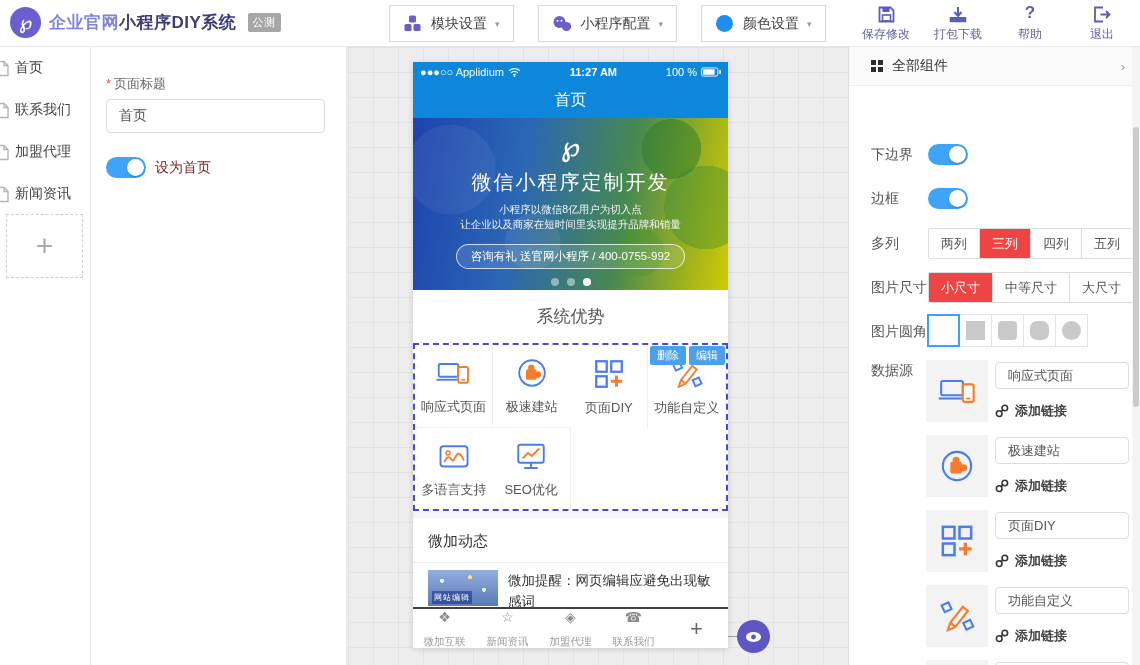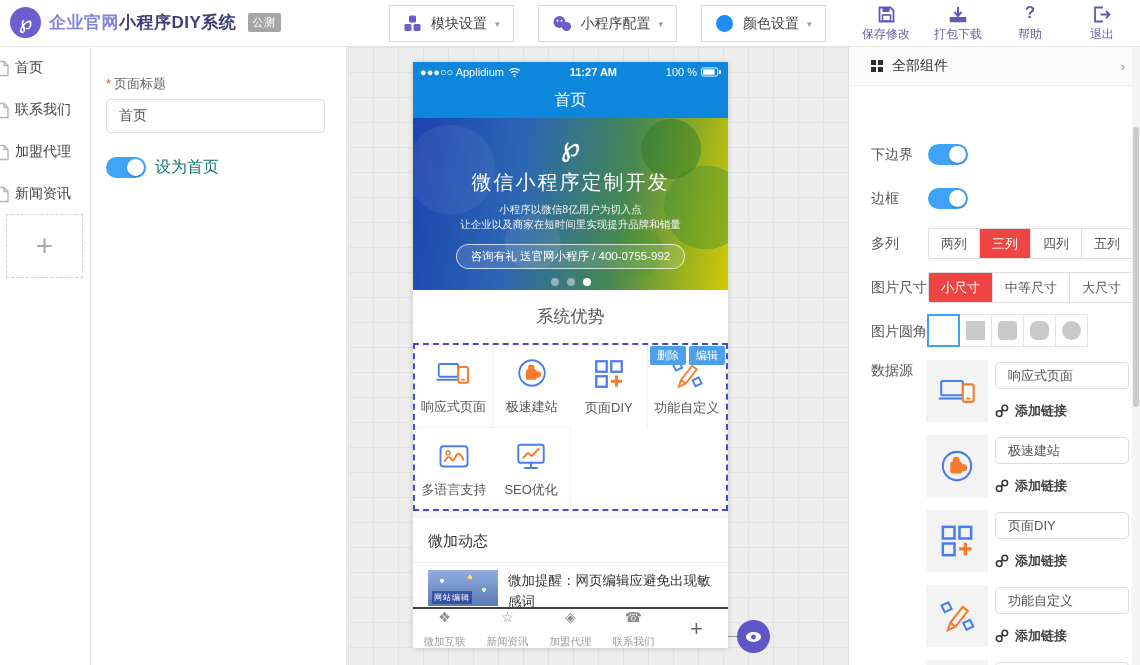--- a/index.html
+++ b/index.html
@@ -40,21 +40,21 @@
 
   
   #form-panel { position:absolute; left:91px; top:47px; width:256px; height:618px; background:#fff;
     border-right:1px solid #e8e8e8; z-index:20; }
   .form-label { position:absolute; left:15px; top:28px; font-size:13px; color:#666; }
   .req { color:#e05252; margin-right:3px; }
   .form-input { position:absolute; left:15px; top:52px; width:219px; height:34px;
     border:1px solid #dcdcdc; border-radius:4px; font-size:14px; color:#555; padding-left:12px;
     font-family:inherit; background:#fff; }
   .home-toggle-row { position:absolute; left:15px; top:110px; display:flex; align-items:center; }
-  .home-toggle-row .tg-label { margin-left:9px; font-size:16px; color:#0f766e; }
+  .home-toggle-row .tg-label { margin-left:9px; font-size:14px; color:#7f1d1d; }
 
   
   .toggle { width:40px; height:21px; border-radius:11px; background:#3fa3f7; position:relative;
     cursor:pointer; flex:none; }
   .toggle .knob { position:absolute; right:2px; top:2px; width:17px; height:17px; border-radius:50%;
     background:#fff; box-shadow:0 1px 2px rgba(0,0,0,.25); }
 
   
   #canvas { position:absolute; left:348px; top:47px; width:792px; height:618px; background:#ededed;
     background-image:

